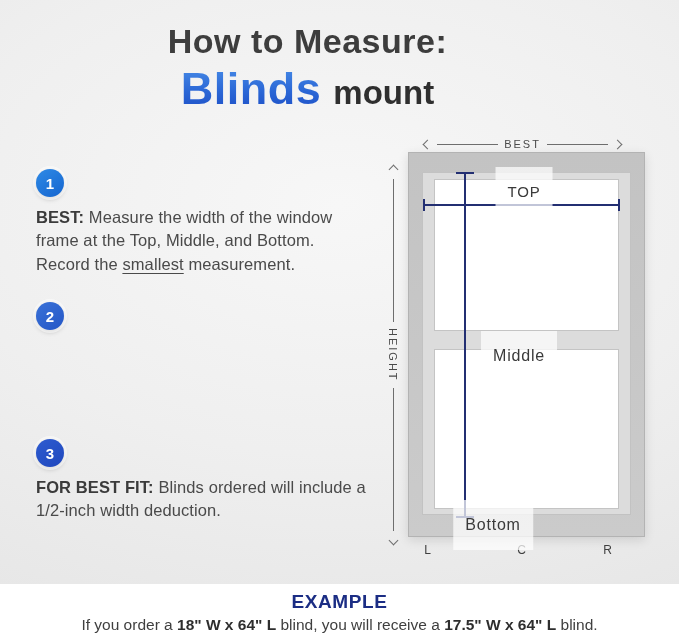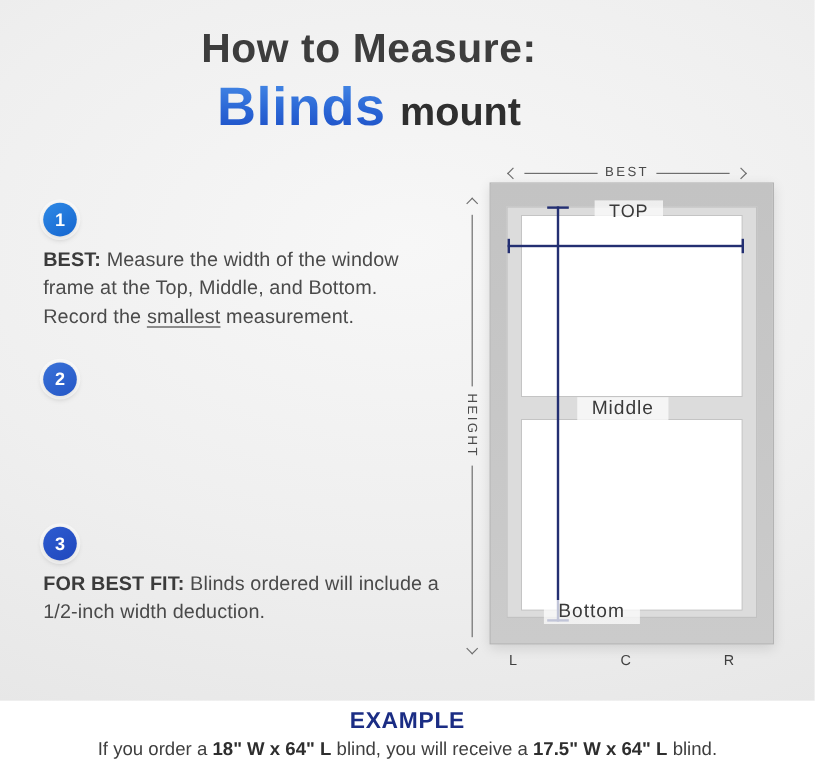--- a/index.html
+++ b/index.html
@@ -79,21 +79,21 @@
   .measure-line { position:absolute; background:#232f72; z-index:2; }
   .mv-line { left:464px; top:172px; width:2px; height:346px; }
   .mv-tick-top { left:456px; top:172px; width:18px; height:2px; }
   .mv-tick-bottom { left:456px; top:516px; width:18px; height:2px; }
   .mh-line { left:423px; top:204px; width:197px; height:2px; }
   .mh-tick-left { left:423px; top:199px; width:2px; height:12px; }
   .mh-tick-right { left:618px; top:199px; width:2px; height:12px; }
 
   .pos-label {
     position:absolute; z-index:3; transform:translateX(-50%);
-    background:rgba(255,255,255,.72); padding:1px 12px;
+    background:rgba(255,255,255,.72); padding:16px 12px;
     font-size:15px; color:#3a3a3a; letter-spacing:.8px; white-space:nowrap;
   }
   .pos-top { left:524px; top:167px; }
   .pos-middle { left:519px; top:331px; font-size:16px; }
   .pos-bottom { left:493px; top:500px; font-size:16px; }
 
   .lcr { position:absolute; transform:translateX(-50%); font-size:12px; color:#3f3f3f; letter-spacing:1px; top:543px; }
   .lcr-l { left:428px; } .lcr-c { left:522px; } .lcr-r { left:608px; }
 
   

